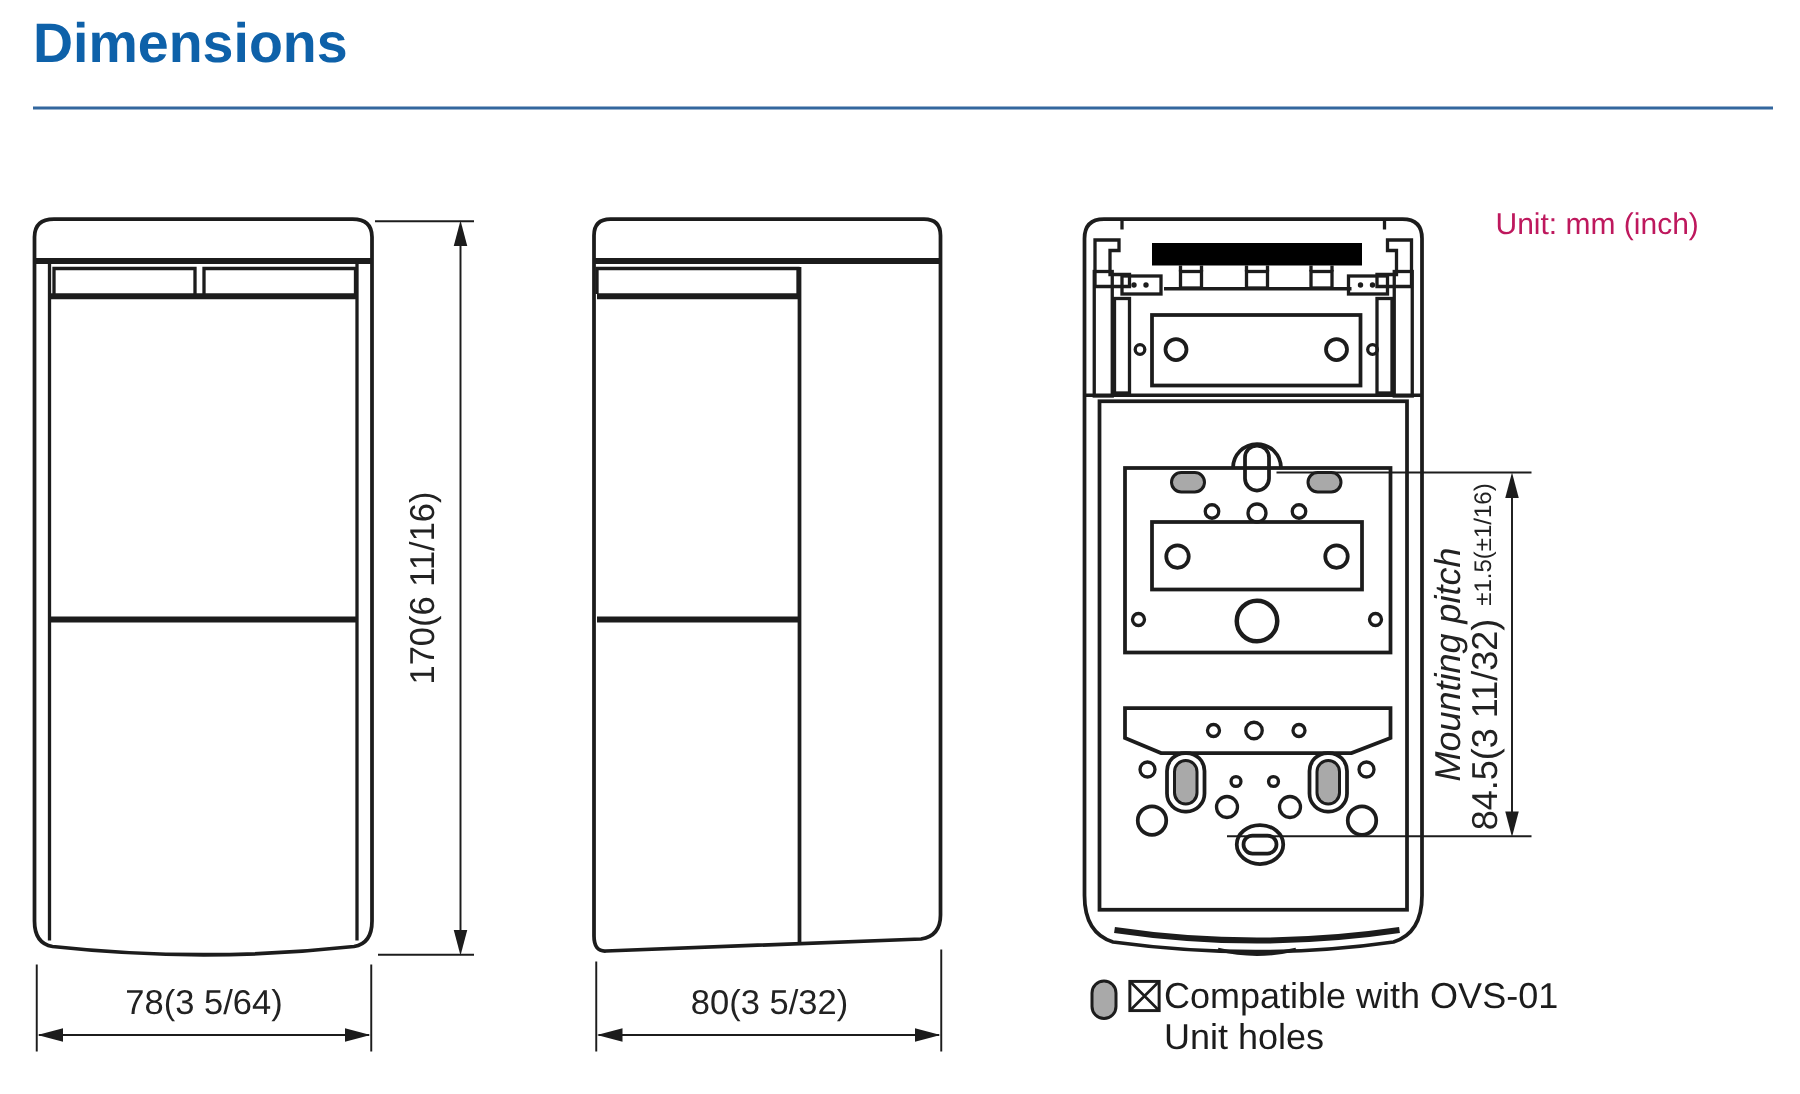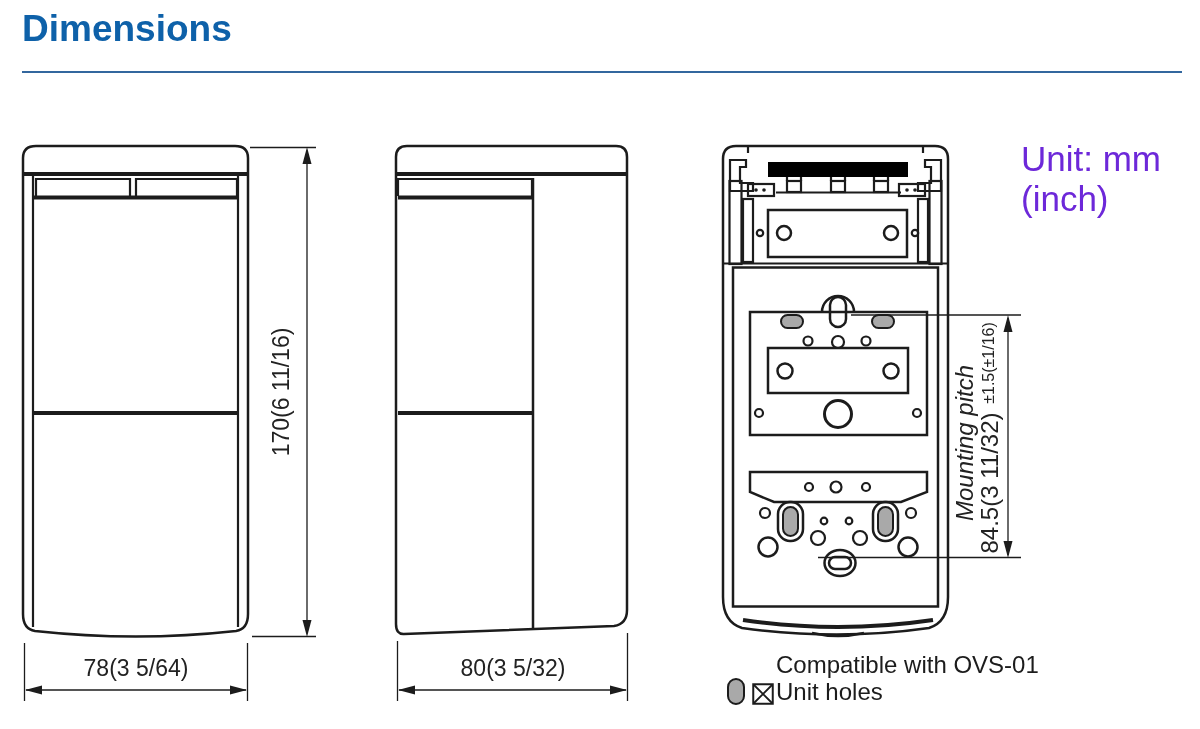--- a/index.html
+++ b/index.html
@@ -1,37 +1,37 @@
 <!DOCTYPE html>
 <html><head>
 <meta charset="utf-8">
 <style>
   html,body{margin:0;padding:0;background:#ffffff;width:1200px;height:729px;overflow:hidden;
             font-family:"Liberation Sans",sans-serif;}
   .page{position:relative;width:1200px;height:532px;background:#fff;}
   .title{position:absolute;left:22px;top:8px;font-size:37px;font-weight:bold;color:#0e61a9;letter-spacing:0px;}
   .rule{position:absolute;left:22px;top:71px;width:1160px;height:2px;background:#33679e;}
-  .unit{position:absolute;left:997px;top:139px;font-size:35px;color:#6d28d9;margin-left:24px;}
+  .unit{position:absolute;left:997px;top:139px;font-size:20px;color:#be185d;}
   .drawing{position:absolute;left:0;top:0;width:1200px;height:729px;}
 
   
   .ln{fill:none;stroke:#1c1c1c;stroke-width:2.2;stroke-linecap:butt;stroke-linejoin:miter;}
   .ln25{stroke-width:2.5;}
   .ln3{stroke-width:3;}
   .thick{fill:none;stroke:#1c1c1c;stroke-width:4;}
   .thin{fill:none;stroke:#1c1c1c;stroke-width:1.3;}
   .arrow{fill:#1c1c1c;stroke:none;}
   .gray{fill:#a9a9a9;stroke:#1c1c1c;stroke-width:2;}
   .dimtext{font-family:"Liberation Sans",sans-serif;font-size:23px;fill:#222;}
   .dimtext-italic{font-family:"Liberation Sans",sans-serif;font-size:24px;font-style:italic;fill:#222;}
   .dimtext-big{font-family:"Liberation Sans",sans-serif;font-size:24px;fill:#222;}
   .dimtext-small{font-family:"Liberation Sans",sans-serif;font-size:16px;fill:#222;}
 
   
-  .legend{position:absolute;left:727px;top:651px;display:flex;align-items:flex-end;}
+  .legend{position:absolute;left:727px;top:651px;display:flex;align-items:flex-start;}
   .legend-oval{width:14px;height:23px;border:2.5px solid #1c1c1c;border-radius:10px;background:#a9a9a9;margin-top:2px;}
   .legend-box{margin-left:7px;margin-top:2px;}
   .legend-text{margin-left:2px;font-size:24px;color:#1c1c1c;line-height:27px;}
 </style>
 </head>
 <body>
 
 <div class="page">
 
   <div class="title">Dimensions</div>

